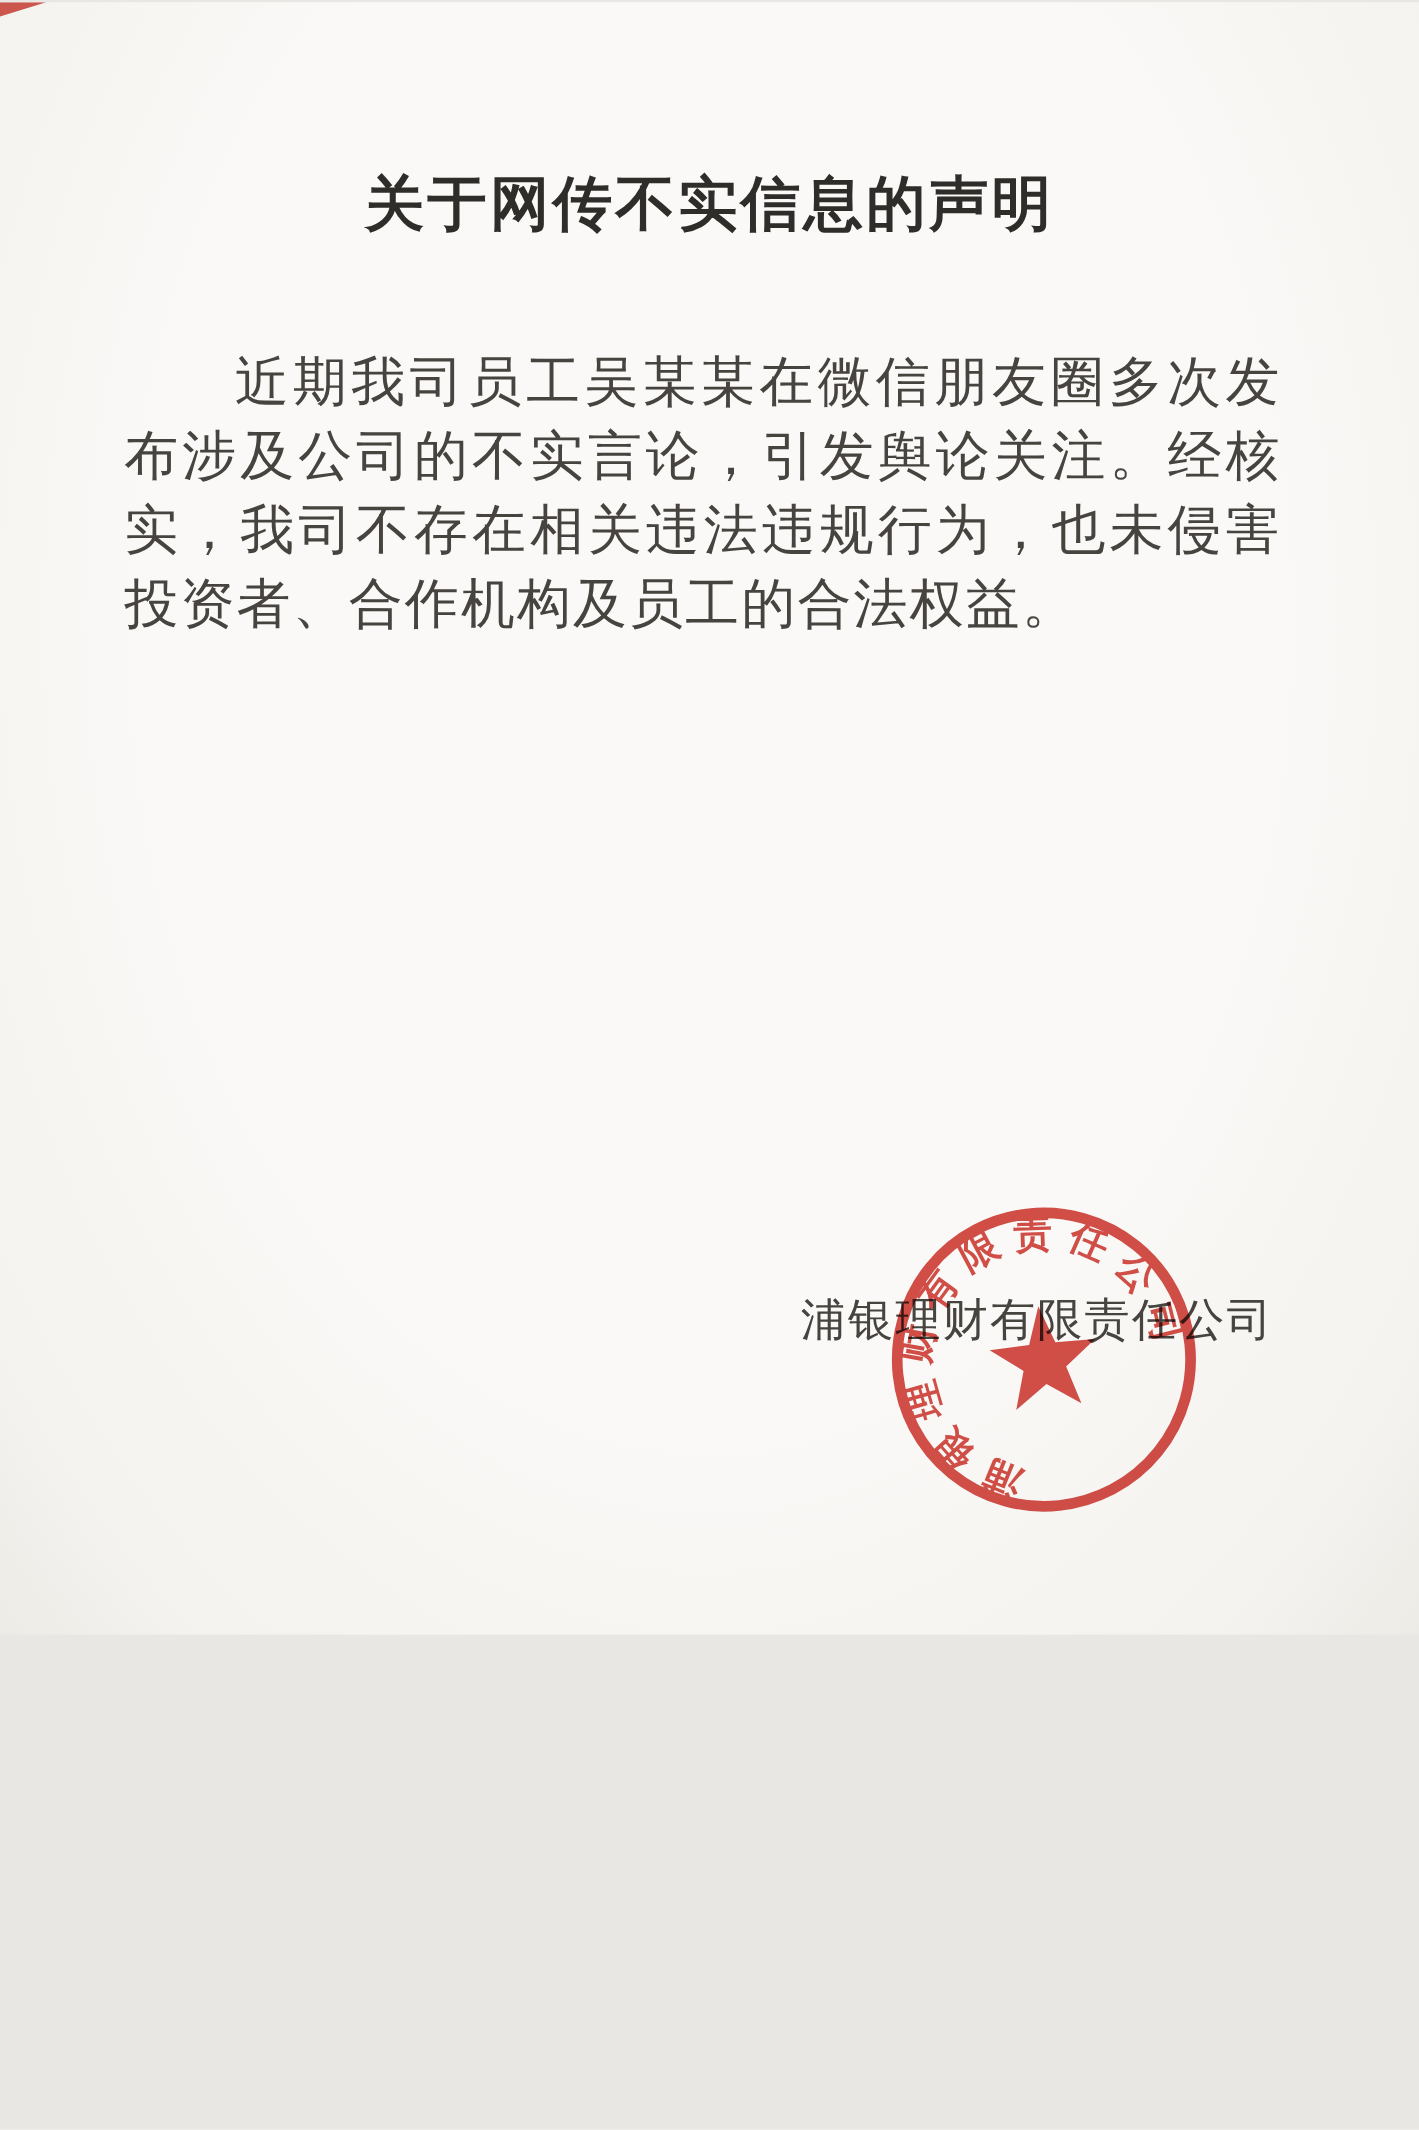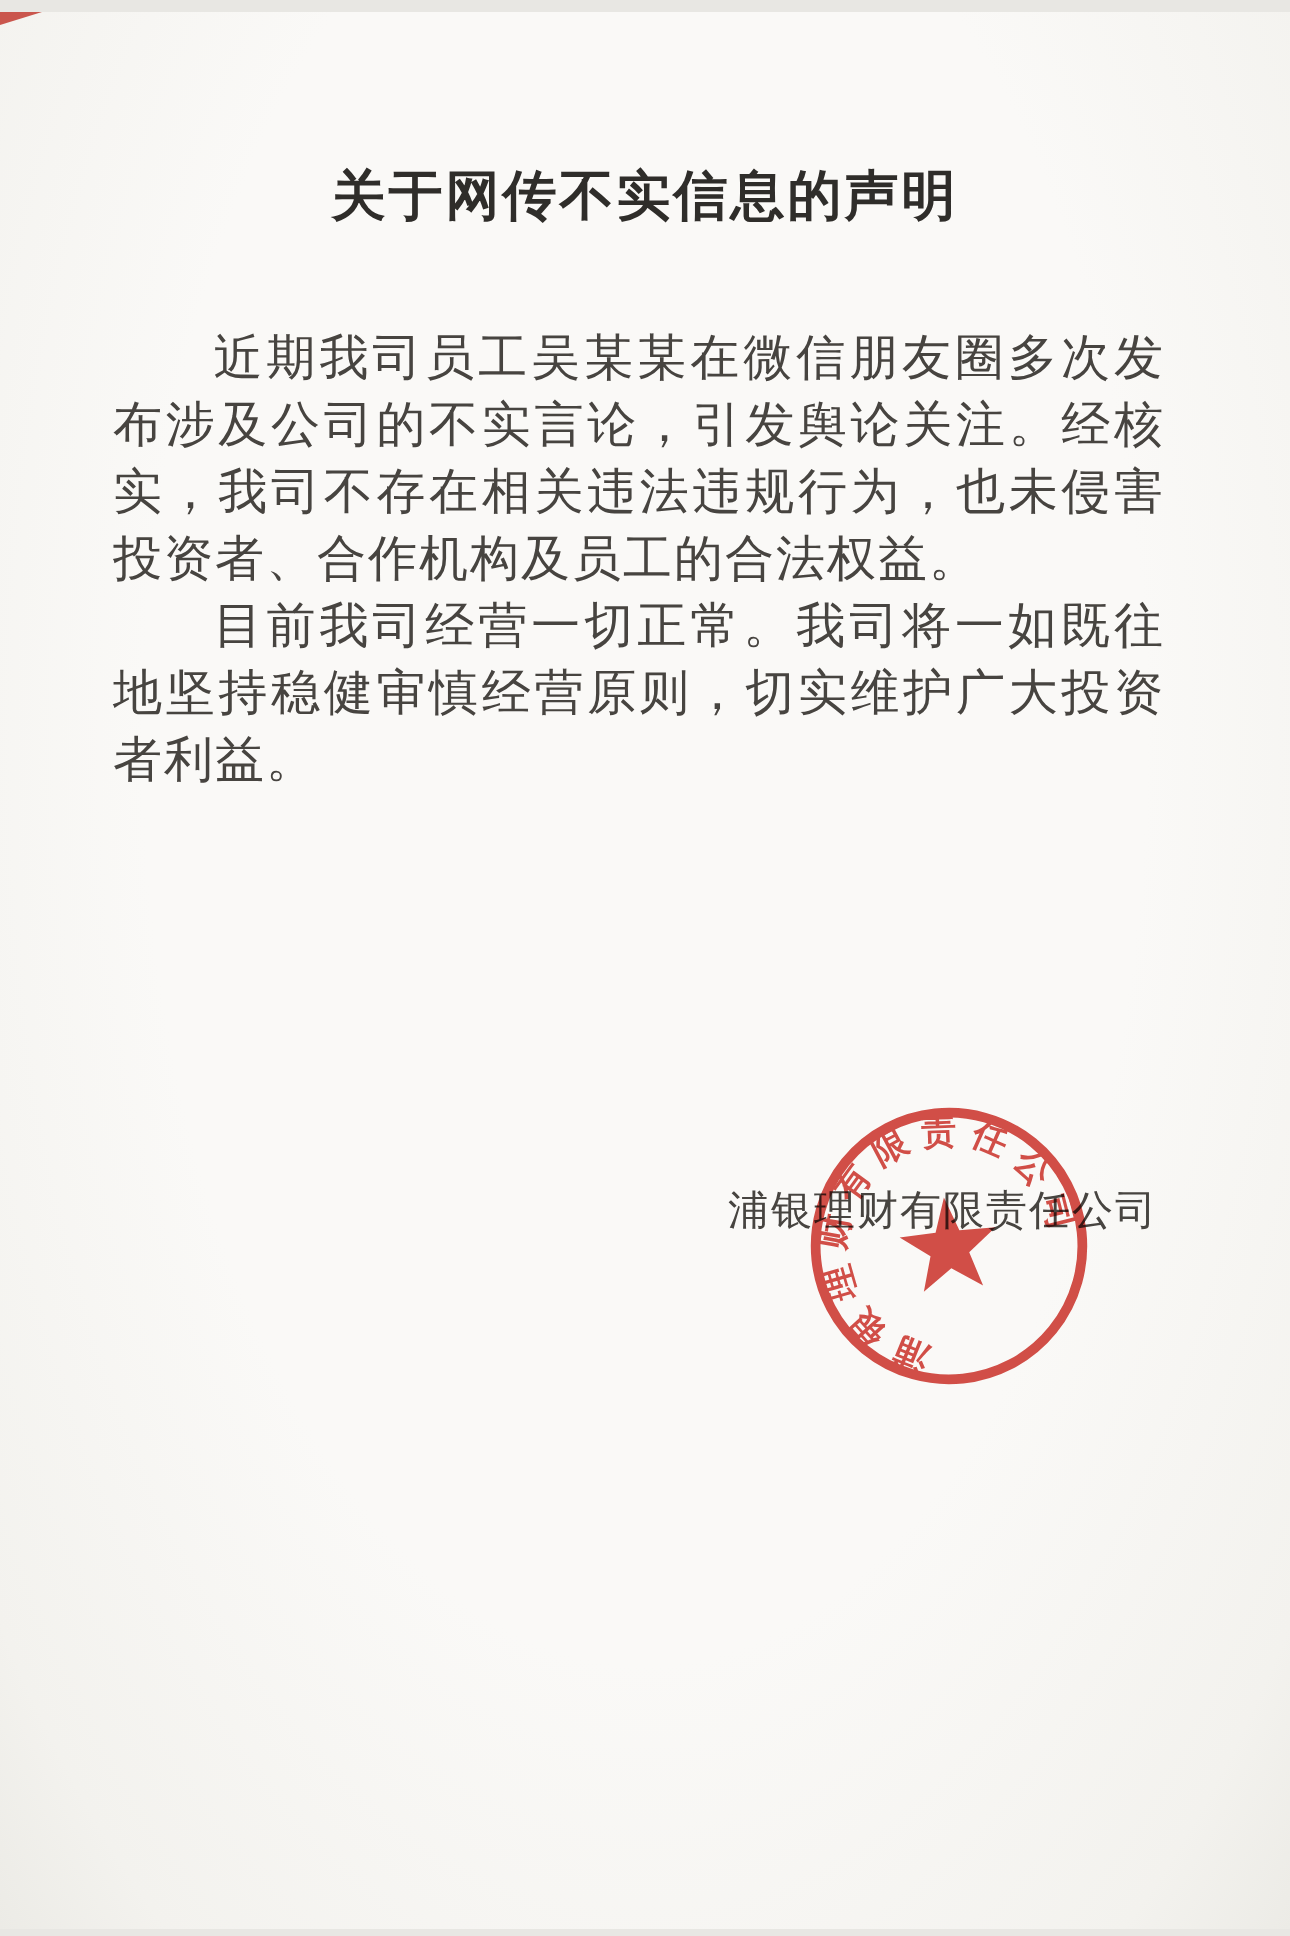--- a/index.html
+++ b/index.html
@@ -3,22 +3,22 @@
 <meta charset="utf-8">
 <style>
   html,body{margin:0;padding:0;}
   body{
     background:#e8e7e3;
     font-family:"Liberation Serif","DejaVu Serif",serif;
   }
   .page{
     position:relative;
     width:1290px;
-    height:1917px;
-    margin:12px auto;
+    height:1484px;
+    margin:2px auto;
     overflow:hidden;
     background:radial-gradient(ellipse at 50% 38%, #faf9f7 55%, #f3f2ee 88%, #ecebe6 100%);
     color:#45423c;
   }
   .scan-artifact{
     position:absolute;
     top:0;left:0;
     width:0;height:0;
     border-top:13px solid #c23a30;
     border-right:42px solid transparent;
@@ -95,21 +95,20 @@
 <body>
 
 <div class="page">
 
   <div class="scan-artifact"></div>
 
   <h1 class="doc-title">关于网传不实信息的声明</h1>
 
   <div class="doc-body">
     <p>近期我司员工吴某某在微信朋友圈多次发布涉及公司的不实言论，引发舆论关注。经核实，我司不存在相关违法违规行为，也未侵害投资者、合作机构及员工的合法权益。</p>
-    <p>目前我司经营一切正常。我司将一如既往地坚持稳健审慎经营原则，切实维护广大投资者利益。</p>
   </div>
 
   <div class="signature">
     <div class="sig-company">浦银理财有限责任公司</div>
   </div>
 
   <div class="seal">
     <svg viewBox="0 0 300 300" xmlns="http://www.w3.org/2000/svg">
       <defs>
         <path id="sealTextPath" d="M150,256 A106,106 0 0 1 44,150 A106,106 0 0 1 150,44 A106,106 0 0 1 256,150 A106,106 0 0 1 150,256"></path>

